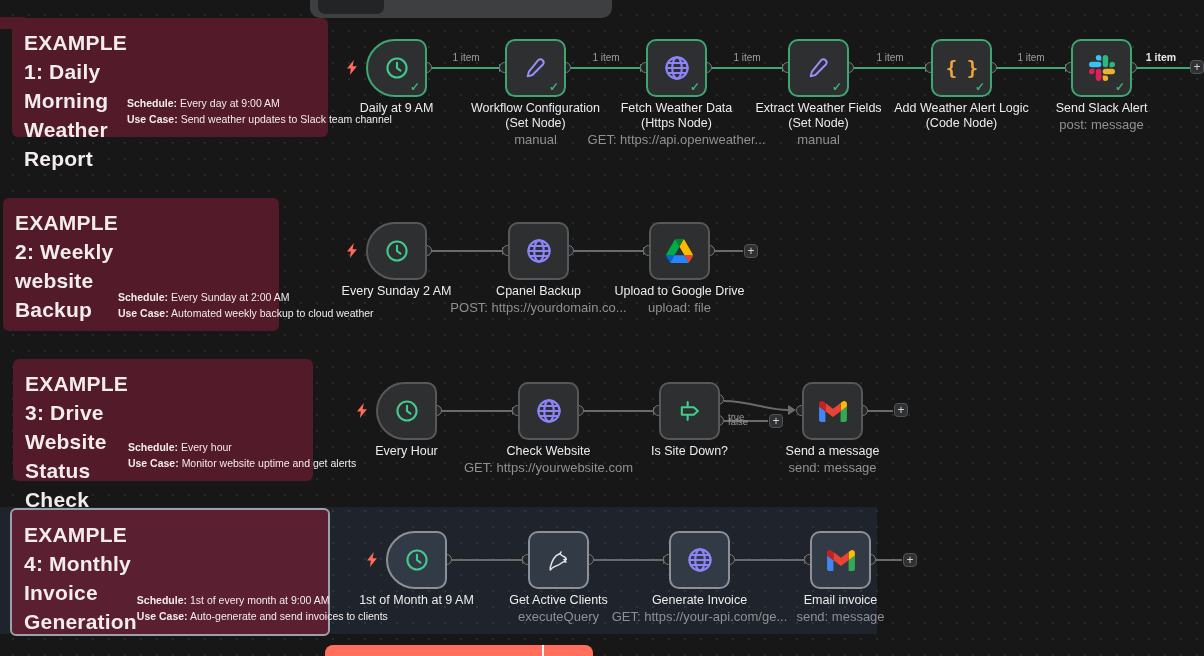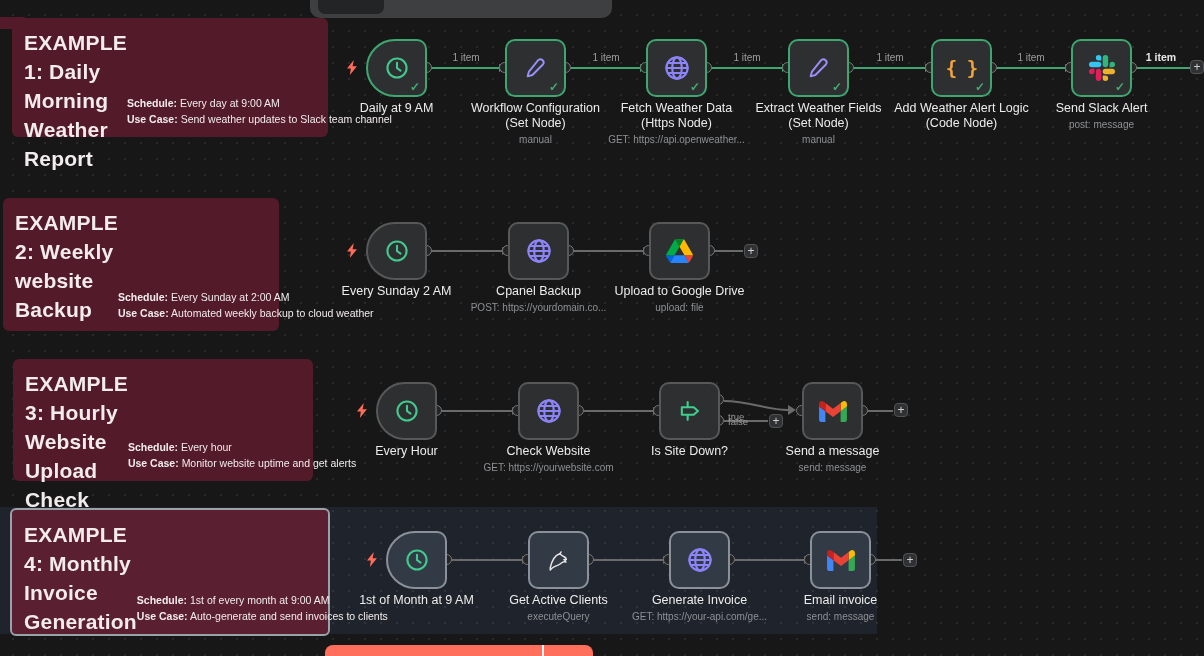--- a/index.html
+++ b/index.html
@@ -25,21 +25,21 @@
 
   .node{position:absolute;width:61px;}
   .nbox{position:relative;width:61px;height:58px;background:#2e2f31;border:2px solid #565859;border-radius:10px;
         display:flex;align-items:center;justify-content:center;}
   .nbox.trigger{border-radius:29px 10px 10px 29px;}
   .nbox.ok{border-color:#3da671;}
   .nbox.sel{border-color:#8b9099;background:#323a46;}
   .check{position:absolute;right:5px;bottom:1px;color:#42ad74;font-size:12px;font-weight:700;}
   .nlabel{position:absolute;top:62px;left:50%;transform:translateX(-50%);text-align:center;}
   .t{font-size:12.5px;font-weight:400;color:#ececec;line-height:15px;white-space:nowrap;}
-  .d{font-size:10px;color:#8e9094;line-height:14px;margin-top:2px;white-space:nowrap;}
+  .d{font-size:13px;color:#8e9094;line-height:14px;margin-top:2px;white-space:nowrap;}
 
   .edge{position:absolute;height:2px;background:#6a6a6a;}
   .edge.g{background:#3da671;}
   .edge.arrow::after{content:"";position:absolute;right:-1px;top:-3px;
     border-top:4px solid transparent;border-bottom:4px solid transparent;border-left:7px solid #6a6a6a;}
   .edge.g.arrow::after{border-left-color:#3da671;}
   .elabel{position:absolute;transform:translateX(-50%);font-size:10px;color:#9d9d9d;white-space:nowrap;}
   .elabel.strong{color:#e8e8e8;font-weight:700;font-size:10.5px;}
   .dot{position:absolute;width:11px;height:11px;border-radius:50%;background:#242424;border:1.5px solid #787878;}
   .plus{position:absolute;width:14px;height:14px;background:#303133;border:1px solid #525356;border-radius:4px;
@@ -72,21 +72,21 @@
 
   <div class="note" style="left:3px;top:198px;width:276px;height:133px;">
     <div class="note-title">EXAMPLE 2: Weekly website Backup</div>
     <div class="note-body">
       <div class="nb-line"><b>Schedule:</b> <span>Every Sunday at 2:00 AM</span></div>
       <div class="nb-line"><b>Use Case:</b> <span>Automated weekly backup to cloud weather</span></div>
     </div>
   </div>
 
   <div class="note" style="left:13px;top:359px;width:300px;height:122px;">
-    <div class="note-title">EXAMPLE 3: Hourly Website Upload Check</div>
+    <div class="note-title">EXAMPLE 3: Drive Website Status Check</div>
     <div class="note-body">
       <div class="nb-line"><b>Schedule:</b> <span>Every hour</span></div>
       <div class="nb-line"><b>Use Case:</b> <span>Monitor website uptime and get alerts</span></div>
     </div>
   </div>
 
   <div class="note selected" style="left:10px;top:508px;width:320px;height:128px;">
     <div class="note-title">EXAMPLE 4: Monthly Invoice Generation</div>
     <div class="note-body">
       <div class="nb-line"><b>Schedule:</b> <span>1st of every month at 9:00 AM</span></div>

